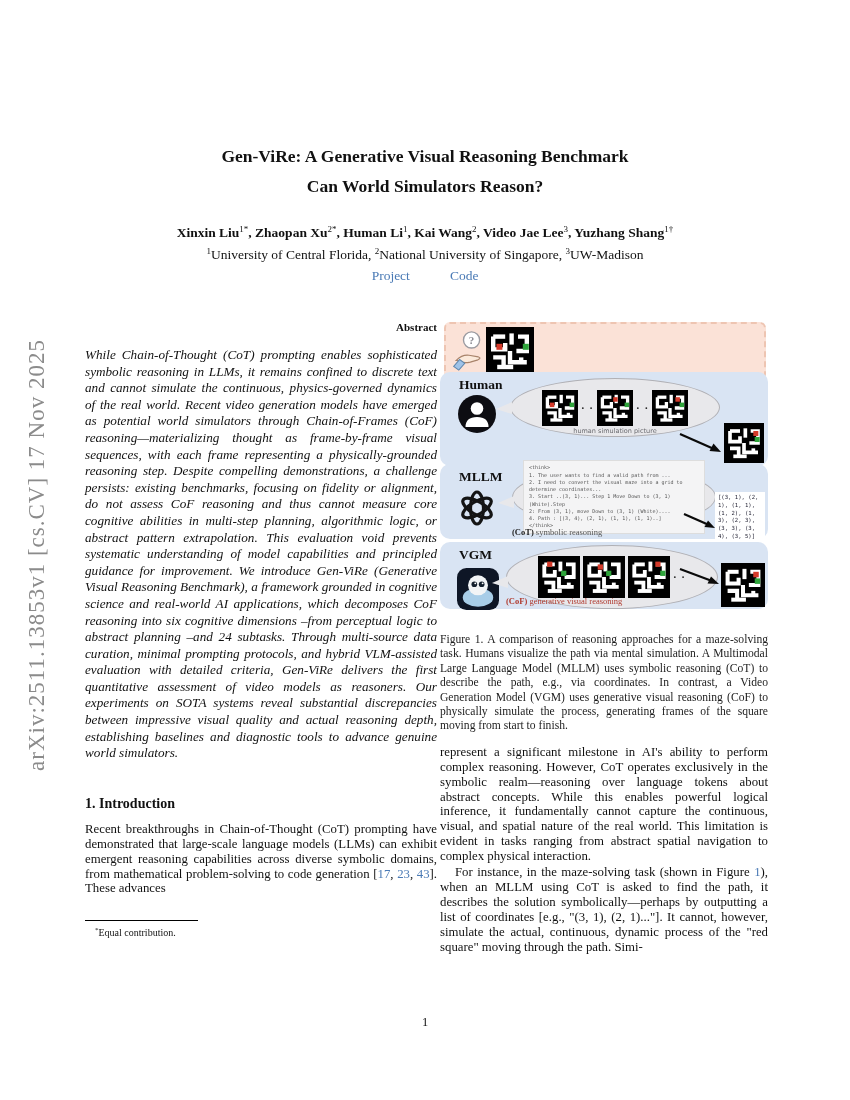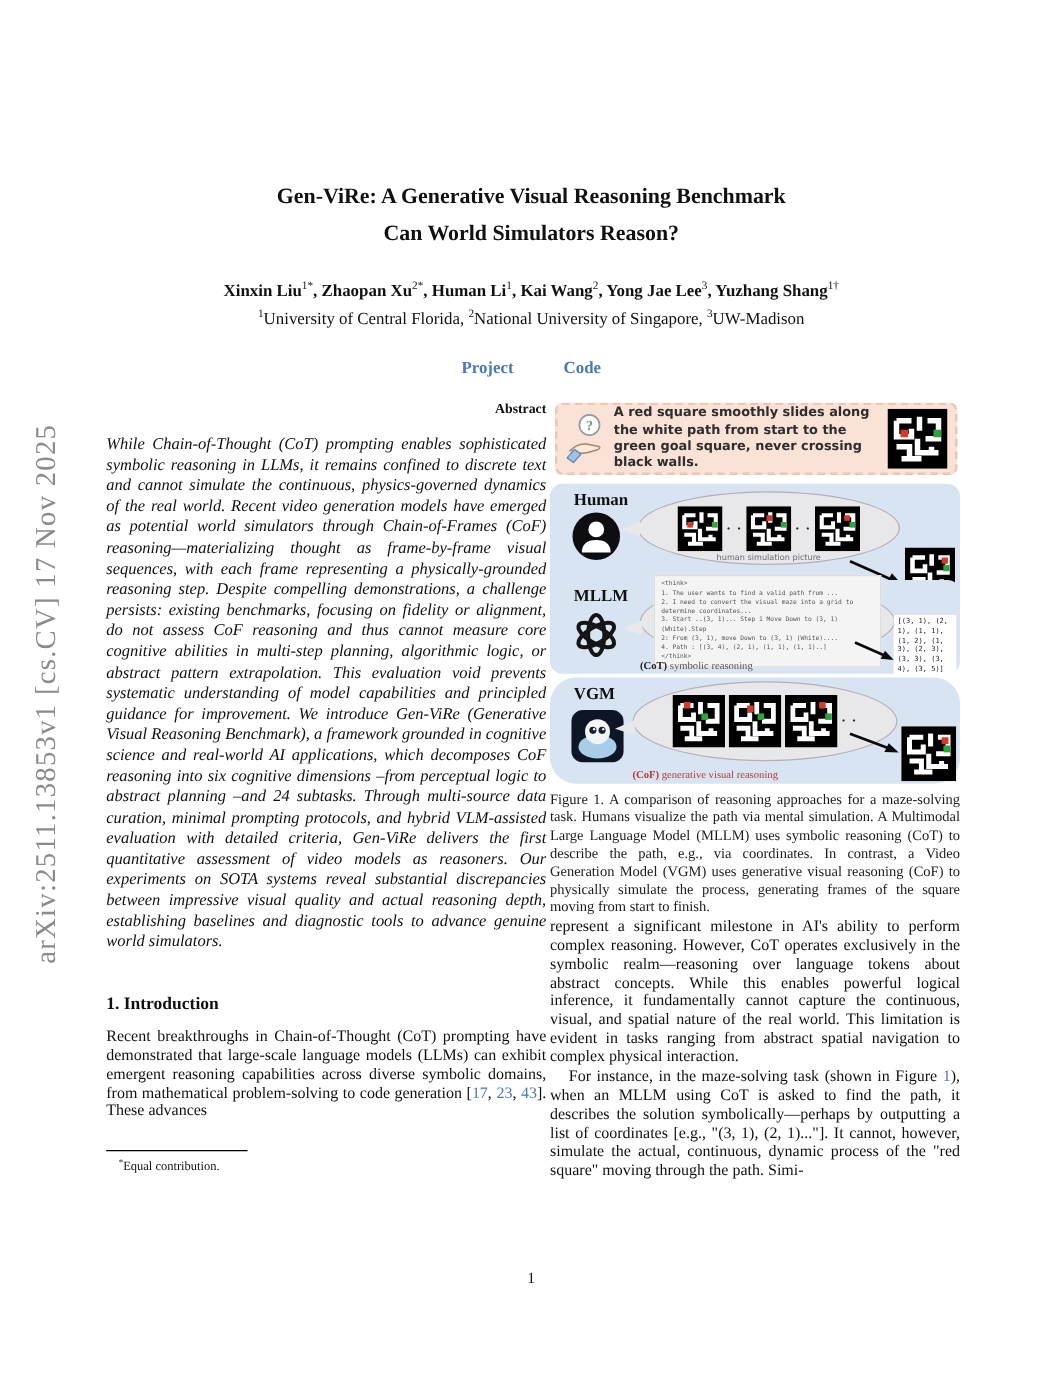--- a/index.html
+++ b/index.html
@@ -12,21 +12,21 @@
           font-size:23px;color:#8b8b8b;letter-spacing:1px;white-space:nowrap;
           font-family:"Liberation Serif",serif;}
 
   
   .titleblock{position:absolute;top:142px;left:0;width:850px;text-align:center;}
   .title-line{font-size:17.5px;font-weight:bold;line-height:1.7;}
   .authors{margin-top:22px;font-size:13.5px;font-weight:bold;}
   .authors sup{font-size:9px;font-weight:normal;}
   .affils{margin-top:4px;font-size:13.5px;}
   .affils sup{font-size:9px;}
-  .linkrow{margin-top:23px;font-size:13.5px;font-weight:bold;}
+  .linkrow{margin-top:5px;font-size:13.5px;font-weight:normal;}
   .linkrow a{color:#4a7ab5;text-decoration:none;margin:0 20px;cursor:pointer;}
 
   
   .col-left{position:absolute;left:85px;top:321px;width:352px;}
   .abstract-head{text-align:right;font-weight:bold;font-size:11px;margin:0 0 14px 0;}
   .abstract-text{font-style:italic;text-align:justify;font-size:13.2px;line-height:16.6px;}
   .intro-head{font-size:14px;font-weight:bold;margin:34px 0 10px 0;}
   .para{text-align:justify;font-size:12.8px;line-height:14.9px;}
   .cite{color:#4a7ab5;cursor:pointer;}
   .footnotes{margin-top:24px;}
@@ -37,23 +37,23 @@
   .col-right{position:absolute;left:440px;top:320px;width:328px;}
 
   
   .fig{position:relative;width:328px;height:305px;}
   .prompt-box{position:absolute;top:2px;left:4px;width:322px;height:58px;box-sizing:border-box;
               background:#fbe2d7;border:2px dashed #eec5b2;border-radius:6px;
               display:flex;align-items:center;padding:3px 6px;}
   .prompt-text{flex:1;font-family:"DejaVu Sans",sans-serif;font-size:10.3px;font-weight:600;
                color:#2e2e2e;line-height:1.3;padding:0 5px;}
   .panel{position:absolute;left:0;width:328px;background:#d9e4f3;border-radius:10px;}
-  .panel-human{top:67px;height:94px;}
+  .panel-human{top:52px;height:94px;}
   .panel-mllm{top:144px;height:75px;}
-  .panel-vgm{top:222px;height:85px;border-radius:21px;}
+  .panel-vgm{top:222px;height:67px;}
   .panel-label{position:absolute;top:5px;left:19px;font-weight:bold;font-size:13.5px;}
   .panel-icon{position:absolute;left:17px;}
   .bubble{position:absolute;background:#e8e8eb;border:1px solid #b0b0b5;border-radius:50%;
           display:flex;align-items:center;justify-content:center;}
   .bubble-tail{position:absolute;width:0;height:0;border-top:7px solid transparent;
                border-bottom:5px solid transparent;border-right:16px solid #e8e8eb;}
   .maze-row{display:flex;align-items:center;gap:3px;}
   .dots{font-size:11px;font-weight:bold;color:#222;letter-spacing:1px;}
   .bubble-cap{position:absolute;font-family:"DejaVu Sans",sans-serif;color:#6a6a6f;font-size:6.5px;}
   .panel-cap{position:absolute;font-family:Liberation Serif, serif;font-size:8.5px;color:#555;
@@ -61,39 +61,39 @@
   .panel-cap b{color:#222;}
   .panel-cap.red, .panel-cap.red b{color:#b03a2e;}
   .code-bubble{font-family:"DejaVu Sans Mono",monospace;font-size:5px;line-height:1.45;color:#555;
                white-space:pre-line;background:#f4f4f5;padding:3px 5px;border:1px solid #ddd;max-width:170px;}
   .coords-box{position:absolute;background:#fff;font-family:"DejaVu Sans Mono",monospace;
               font-size:5.6px;line-height:1.4;color:#223;padding:2px 3px;width:44px;}
   .side-maze{position:absolute;}
   .arrow{position:absolute;}
 
   .fig-caption{margin-top:8px;text-align:justify;font-size:11.6px;line-height:14.4px;color:#1c1c1c;}
-  .body-p{text-align:justify;font-size:12.8px;line-height:14.9px;}
+  .body-p{margin-top:11px;text-align:justify;font-size:12.8px;line-height:14.9px;}
   .indent{text-indent:15px;margin-top:1px;}
 
   .page-num{position:absolute;top:1015px;left:0;width:850px;text-align:center;font-size:12.5px;}
 </style>
 </head>
 <body>
 
 <div class="page">
 
   <div class="banner-anchor">
     <div class="banner">arXiv:2511.13853v1  [cs.CV]  17 Nov 2025</div>
   </div>
 
   <div class="titleblock">
     <div class="title-line">Gen-ViRe: A Generative Visual Reasoning Benchmark</div>
     <div class="title-line">Can World Simulators Reason?</div>
     <div class="authors">
-      <span><span>Xinxin Liu</span><sup>1*</sup><span>, </span></span><span><span>Zhaopan Xu</span><sup>2*</sup><span>, </span></span><span><span>Human Li</span><sup>1</sup><span>, </span></span><span><span>Kai Wang</span><sup>2</sup><span>, </span></span><span><span>Yong Jae Lee</span><sup>3</sup><span>, </span></span><span><span>Yuzhang Shang</span><sup>1†</sup></span>
+      <span><span>Xinxin Liu</span><sup>1*</sup><span>, </span></span><span><span>Zhaopan Xu</span><sup>2*</sup><span>, </span></span><span><span>Human Li</span><sup>1</sup><span>, </span></span><span><span>Kai Wang</span><sup>2</sup><span>, </span></span><span><span>Video Jae Lee</span><sup>3</sup><span>, </span></span><span><span>Yuzhang Shang</span><sup>1†</sup></span>
     </div>
     <div class="affils">
       <span><sup>1</sup><span>University of Central Florida, </span></span><span><sup>2</sup><span>National University of Singapore, </span></span><span><sup>3</sup><span>UW-Madison</span></span>
     </div>
     <div class="linkrow">
       <a>Project</a><a>Code</a>
     </div>
   </div>
 
   <div class="col-left">
@@ -111,21 +111,20 @@
 
     <div class="fig">
 
       <div class="prompt-box">
         <svg width="34" height="44" viewBox="0 0 40 50">
           <circle cx="23" cy="12" r="9.5" fill="#fff" stroke="#9a9aa0" stroke-width="1.6"></circle>
           <text x="23" y="17" font-size="13" text-anchor="middle" fill="#8a8a92" font-weight="bold">?</text>
           <path d="M5 36 q7 -7 15 -6 l11 2 q4 1.2 -0.5 3.4 l-9 2.6 q-9 2 -16 -2 z" fill="#fbe9da" stroke="#a8836a" stroke-width="1.4"></path>
           <path d="M2 43 l7 -8 6 4.5 -7 8 z" fill="#9fc3e8" stroke="#5f87ad" stroke-width="1.2"></path>
         </svg>
-        <div class="prompt-text">A red square smoothly slides along the white path from start to the green goal square, never crossing black walls.</div>
         <span class="maze">
             <svg width="48" height="48" viewBox="0 0 60 60" style="display:block">
               <rect width="60" height="60" fill="#000"></rect>
               <g stroke="#fff" stroke-width="5.5" fill="none">
                 <path d="M9 12 H24"></path>
                 <path d="M9 12 V28 H24 V20"></path>
                 <path d="M32 8 V22"></path>
                 <path d="M40 12 H51 V30 H38"></path>
                 <path d="M9 38 H22 V50"></path>
                 <path d="M30 30 V44 H51"></path>

